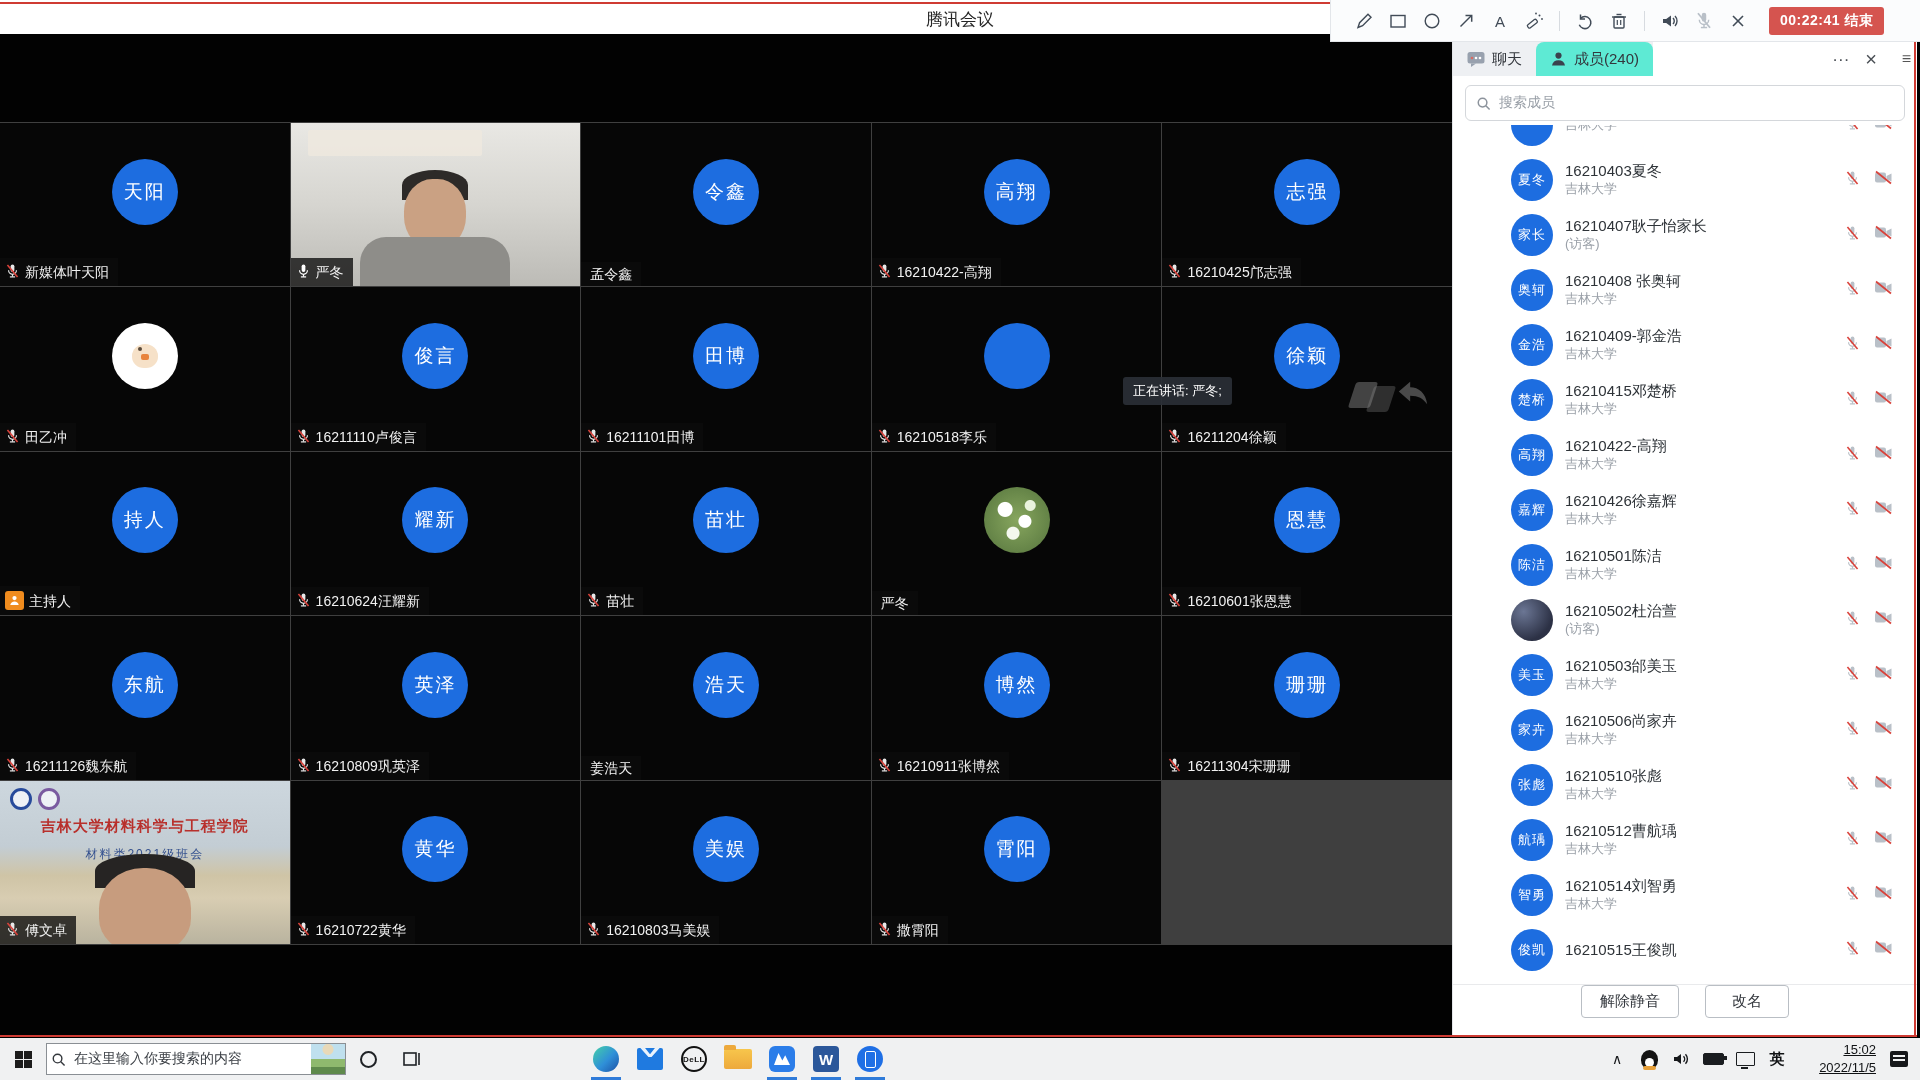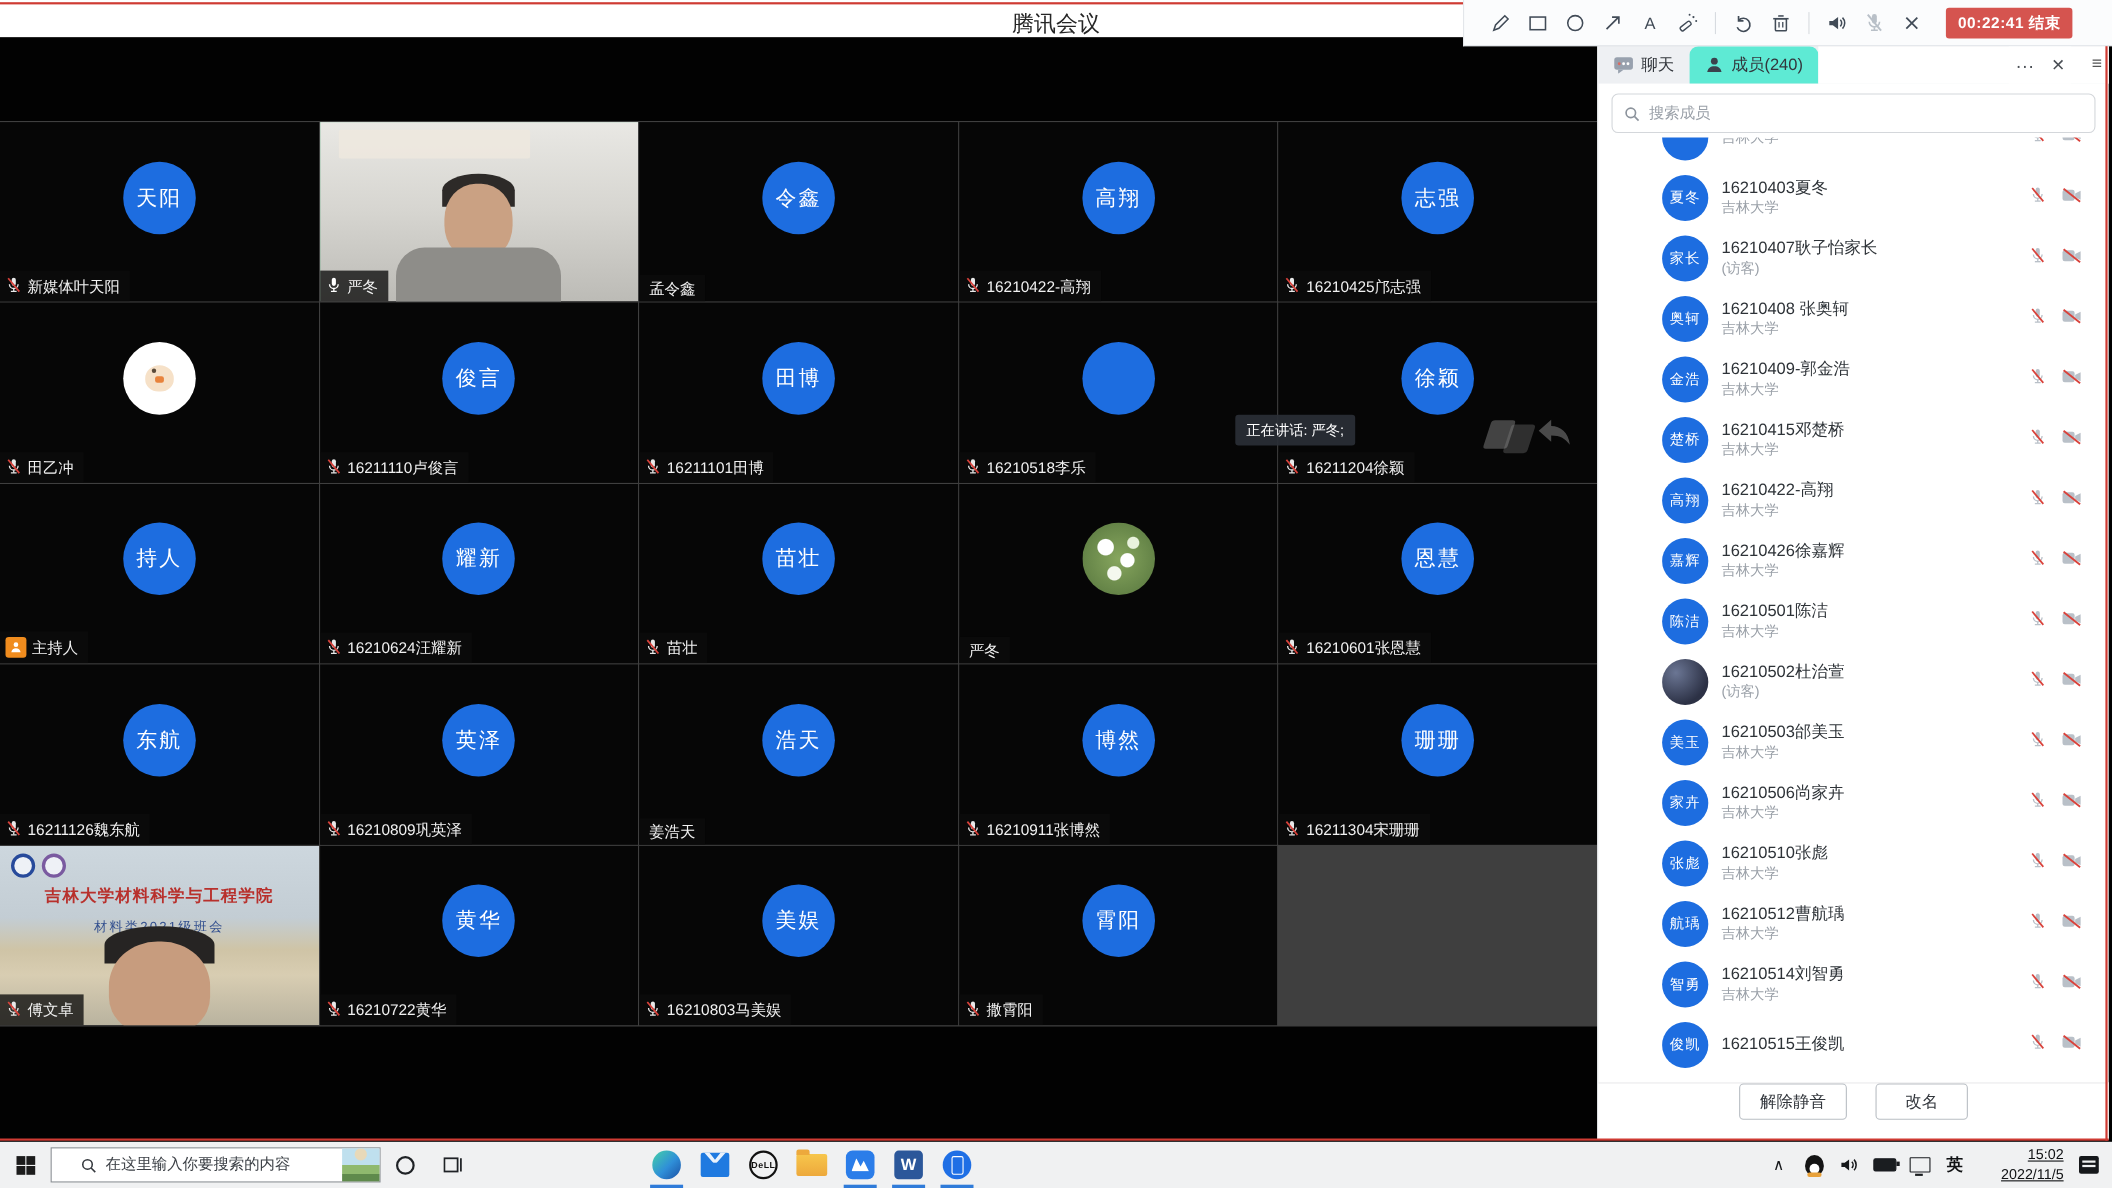--- a/index.html
+++ b/index.html
@@ -1,34 +1,34 @@
 <!DOCTYPE html>
 <html><head>
 <meta charset="utf-8">
 <style>
   html,body{margin:0;padding:0;background:#000;}
   body{width:1920px;height:1080px;position:relative;overflow:hidden;
        font-family:"Liberation Sans","DejaVu Sans",sans-serif;-webkit-font-smoothing:antialiased;}
   
   .titlebar{position:absolute;left:0;top:0;width:1920px;height:34px;background:#ffffff;}
-  .titlebar .title{position:absolute;left:0;right:0;top:8px;text-align:center;font-size:20px;color:#262626;}
+  .titlebar .title{position:absolute;left:0;right:0;top:8px;text-align:center;font-size:17px;color:#262626;}
   .share-line-top{position:absolute;left:0;top:2px;width:1430px;height:2px;background:#cf3b33;z-index:5;}
   .share-line-bottom{position:absolute;left:0;top:1035px;width:1917px;height:2px;background:#cf3b33;z-index:40;}
   .share-line-right{position:absolute;left:1914px;top:42px;width:2px;height:995px;background:#cf3b33;z-index:40;}
   
   .anno{position:absolute;left:1330px;top:0;width:590px;height:42px;background:#fbfcfd;
         border-left:1px solid #e3e6ea;border-bottom:1px solid #e3e6ea;display:flex;align-items:center;
         padding:0 10px 0 16px;box-sizing:border-box;z-index:30;}
   .anno .tool{width:34px;height:30px;display:flex;align-items:center;justify-content:center;cursor:pointer;}
   .anno .sep{width:1px;height:20px;background:#d7dbe0;margin:0 8px;}
   .timer-chip{margin-left:14px;background:#d5544f;color:#fff;font-size:14px;font-weight:bold;
               padding:5px 11px;border-radius:3px;white-space:nowrap;letter-spacing:.5px;}
   
   .stage{position:absolute;left:0;top:34px;width:1452px;height:1002px;background:#020202;overflow:hidden;}
-  .grid{position:absolute;left:0;top:76px;width:1452px;height:821px;display:grid;
+  .grid{position:absolute;left:0;top:88px;width:1452px;height:821px;display:grid;
         grid-template-columns:repeat(5,1fr);grid-template-rows:repeat(5,1fr);gap:1px;background:#3f3f3f;
         border-top:1px solid #3f3f3f;border-bottom:1px solid #3f3f3f;}
   .tile{position:relative;background:#060606;overflow:hidden;}
   .tile.speaking{box-shadow:inset 0 0 0 1px #2aa263;}
   .avatar{position:absolute;left:50%;top:42%;transform:translate(-50%,-50%);width:66px;height:66px;
           border-radius:50%;background:#1d6de0;color:#fff;font-size:19px;letter-spacing:2px;
           display:flex;align-items:center;justify-content:center;}
   .avatar.flowers{background:radial-gradient(circle at 32% 34%,#ffffff 7px,rgba(255,255,255,0) 8px),
                   radial-gradient(circle at 62% 52%,#ffffff 6px,rgba(255,255,255,0) 7px),
                   radial-gradient(circle at 44% 70%,#f4f8ee 6px,rgba(255,255,255,0) 7px),
@@ -90,21 +90,21 @@
   .p-btn{min-width:84px;padding:6px 18px;border:1px solid #b9bec4;border-radius:4px;background:#fff;
          font-size:15px;color:#33373d;text-align:center;cursor:pointer;
          font-family:"Liberation Sans","DejaVu Sans",sans-serif;}
   
   .taskbar{position:absolute;left:0;top:1038px;width:1920px;height:42px;background:#f0f1f2;z-index:50;
            display:flex;align-items:center;}
   .tb-start{width:46px;height:42px;display:flex;align-items:center;justify-content:center;cursor:pointer;}
   .win-logo{width:17px;height:17px;display:grid;grid-template-columns:8px 8px;grid-template-rows:8px 8px;gap:1px;}
   .win-logo i{background:#1c1c1c;}
   .tb-search{width:300px;height:32px;background:#fff;border:1px solid #8a8f94;display:flex;align-items:center;
-             gap:8px;padding:0 0 0 26px;box-sizing:border-box;cursor:text;}
+             gap:8px;padding:0 0 0 4px;box-sizing:border-box;cursor:text;}
   .tb-search .ph{flex:1;color:#3c4046;font-size:14px;white-space:nowrap;overflow:hidden;}
   .tb-weather{width:34px;height:30px;flex:none;background:
       radial-gradient(circle at 50% 18%,#e8d9b8 5px,rgba(0,0,0,0) 6px),
       linear-gradient(180deg,#bfe0ee 0 50%,#8fb96e 50% 78%,#5f8a4c 78%);}
   .tb-ico{width:44px;height:42px;display:flex;align-items:center;justify-content:center;position:relative;cursor:pointer;}
   .tb-ico.open:after{content:"";position:absolute;left:7px;bottom:0;width:30px;height:3px;background:#2f7bd9;}
   .cortana-ring{width:17px;height:17px;border:2.5px solid #1f2226;border-radius:50%;box-sizing:border-box;}
   .edge-ball{width:26px;height:26px;border-radius:50%;background:linear-gradient(135deg,#44d1a8 0%,#2f8fd8 55%,#1b50a4 100%);}
   .mail-ico{width:26px;height:22px;background:#1f7ae0;border-radius:2px;position:relative;overflow:hidden;}
   .mail-ico:before{content:"";position:absolute;left:1px;top:-9px;width:24px;height:18px;background:#fff;

